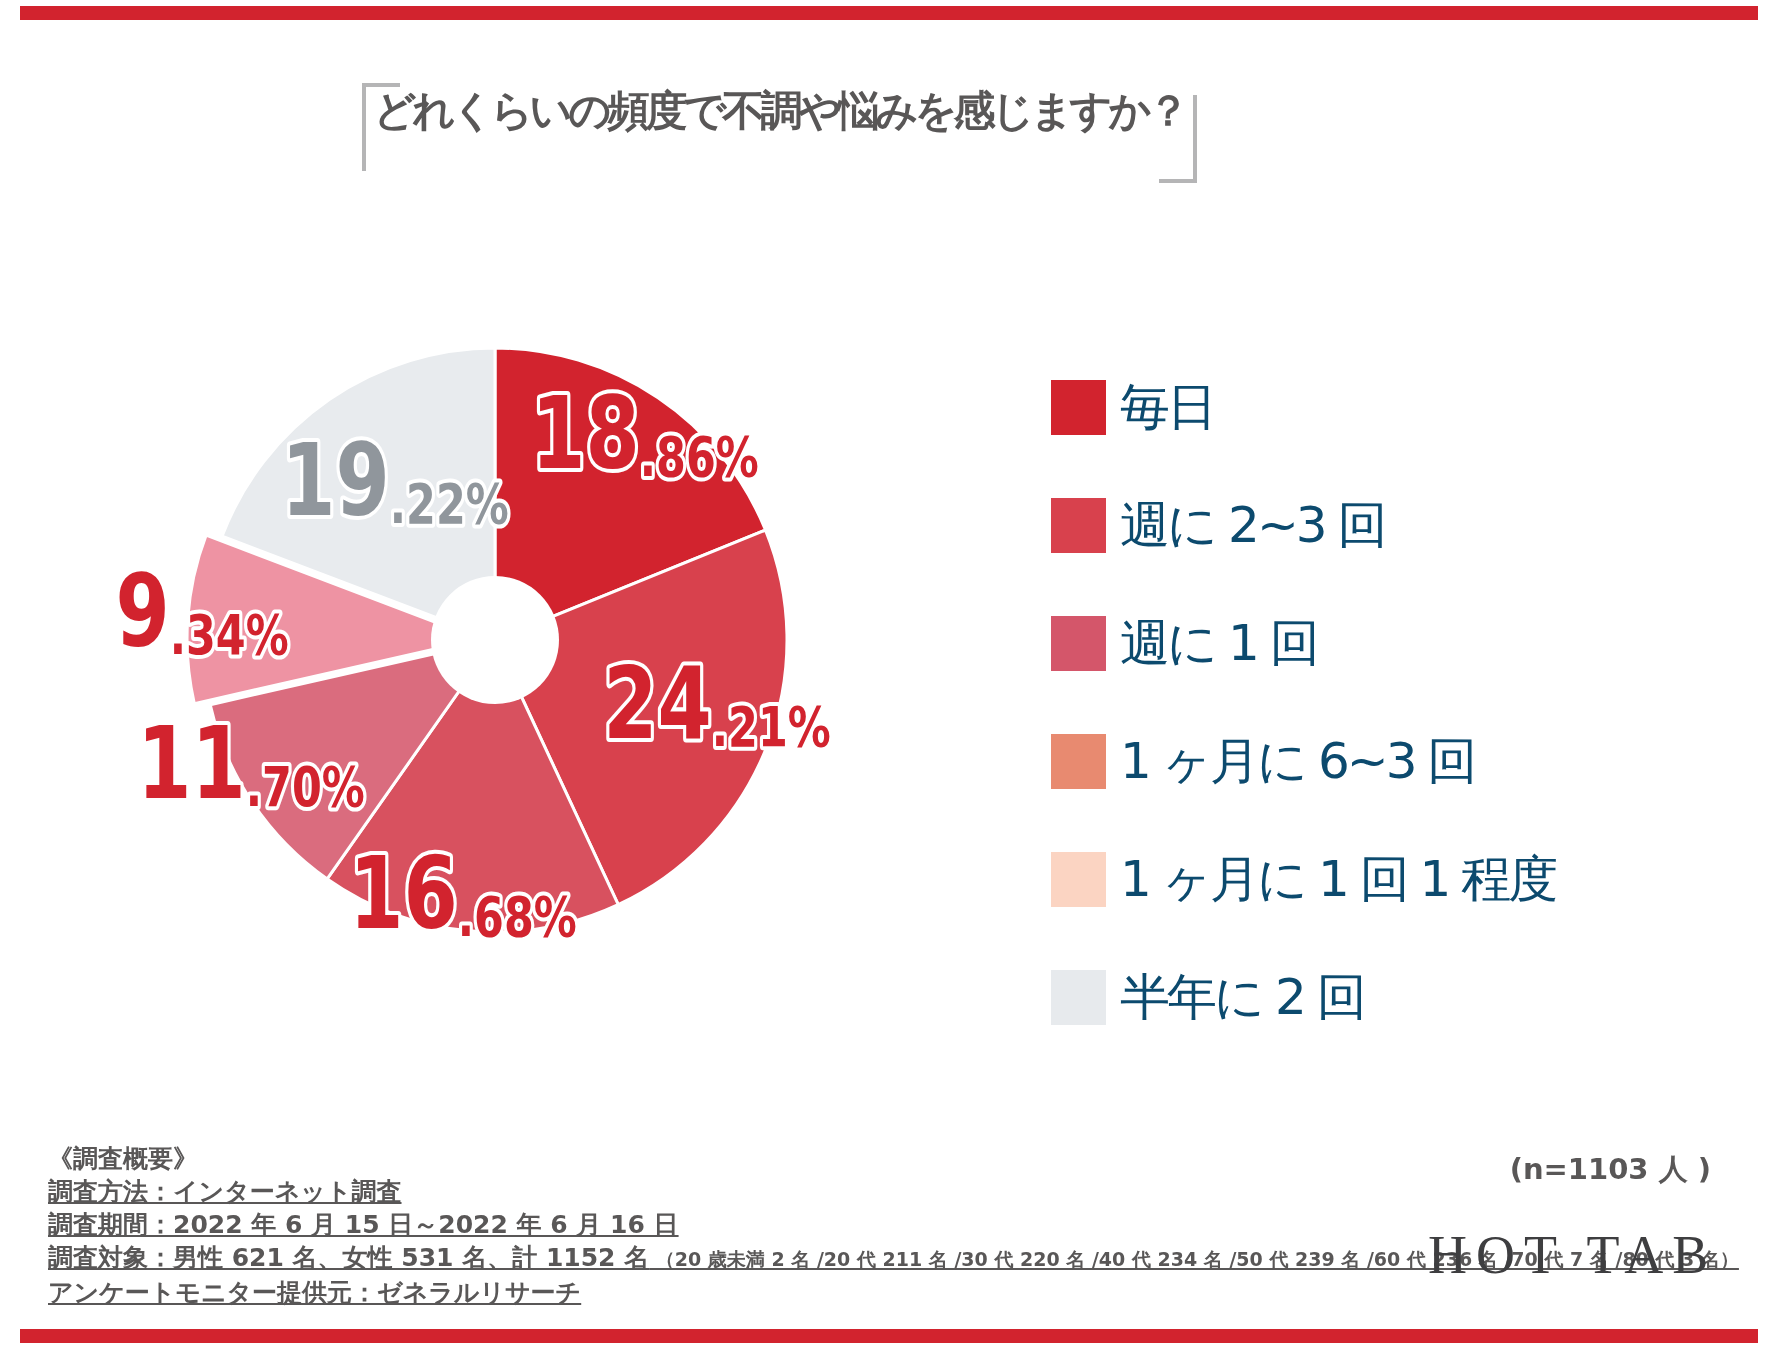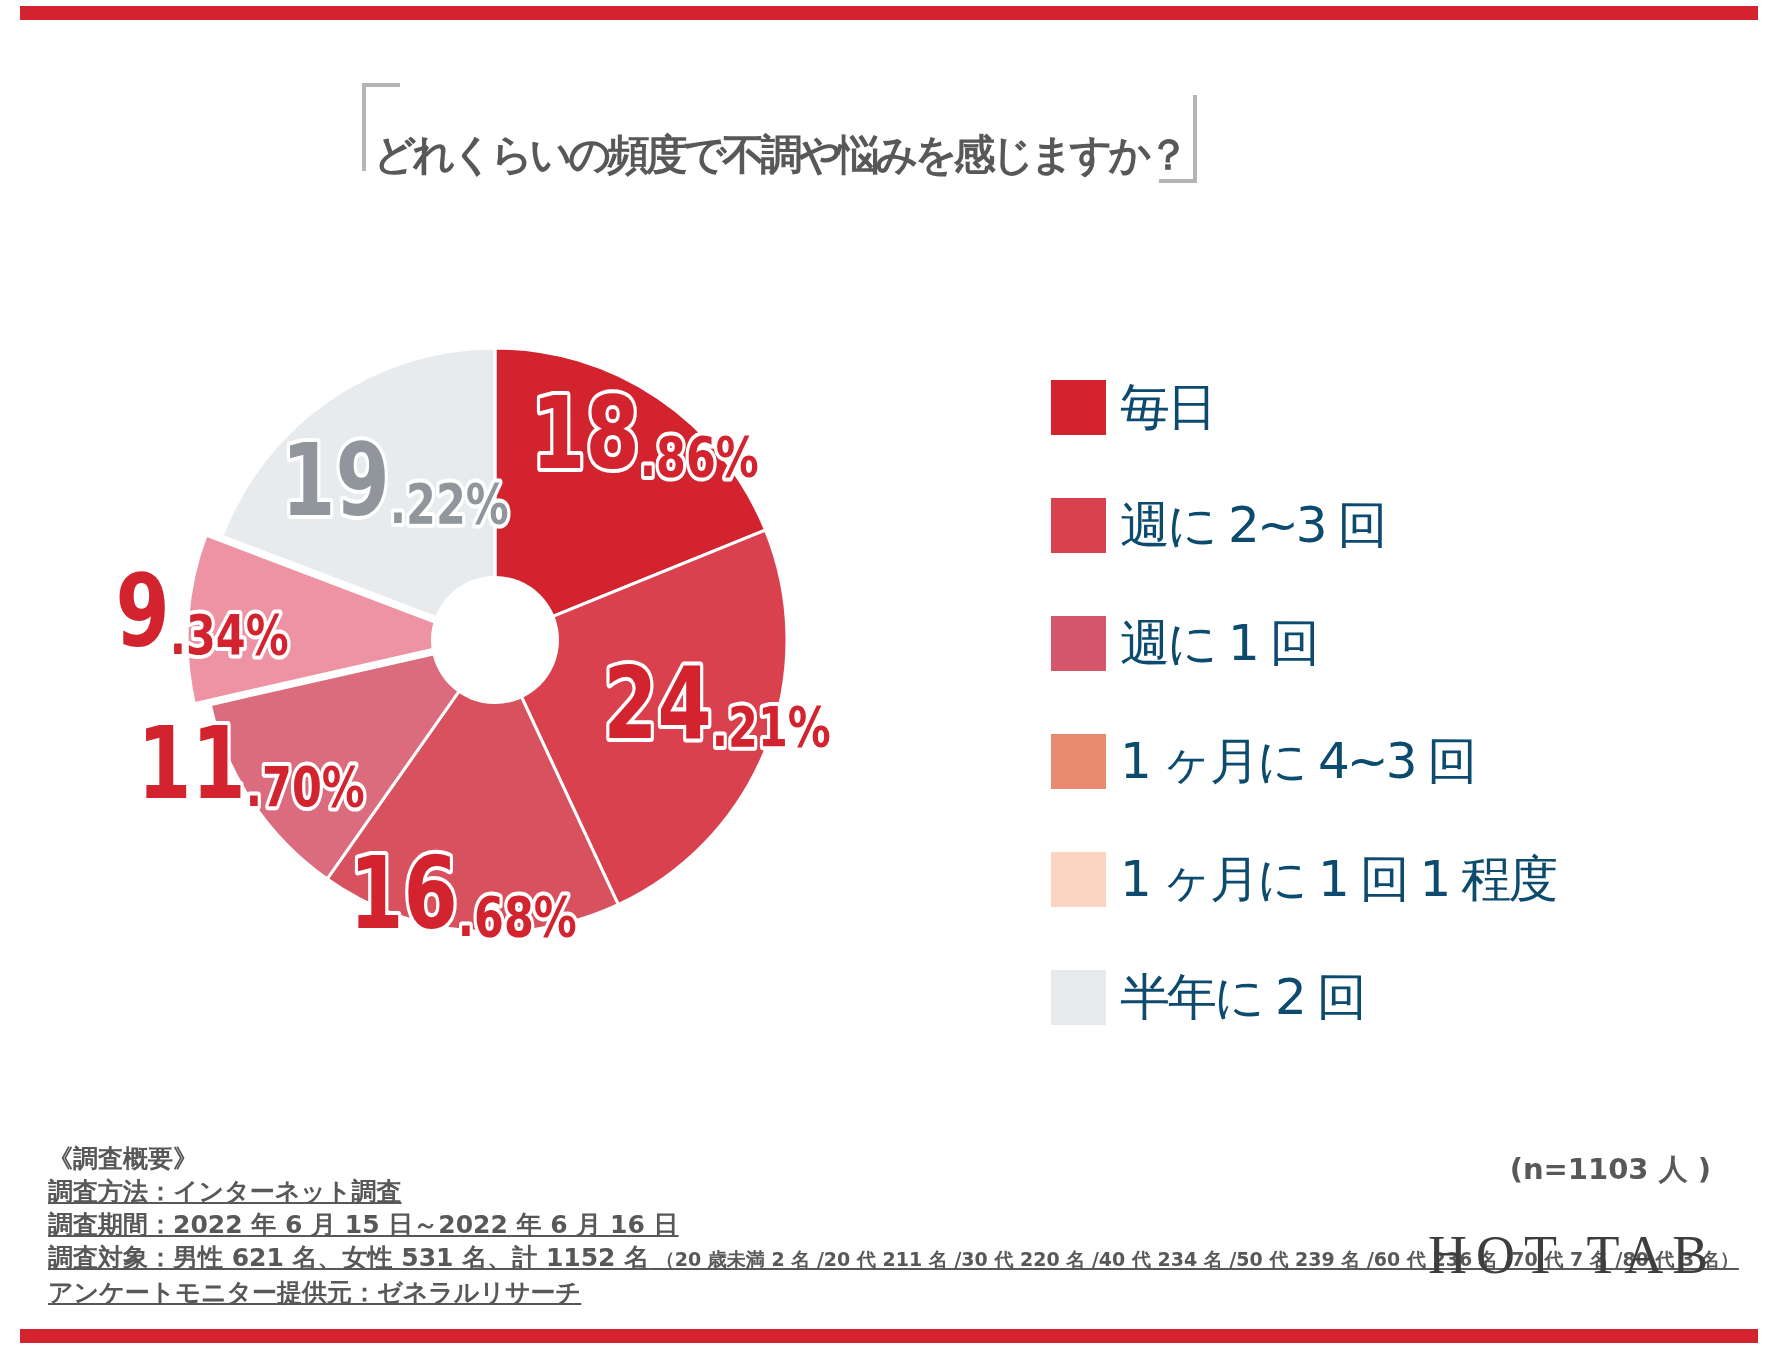--- a/index.html
+++ b/index.html
@@ -5,21 +5,21 @@
   html,body{margin:0;padding:0;background:#ffffff;}
   body{width:1778px;height:1350px;position:relative;overflow:hidden;
        font-family:"DejaVu Sans","Liberation Sans",sans-serif;}
   .page{position:absolute;inset:0;background:#fff;}
 
   .red-bar{position:absolute;left:20px;right:20px;height:14px;}
   .red-bar.top{top:6px;}
   .red-bar.bottom{bottom:7px;}
 
   .title-wrap{position:absolute;left:362px;top:83px;width:835px;height:100px;
-              display:flex;align-items:flex-end;justify-content:center;}
+              display:flex;align-items:flex-start;justify-content:center;}
   .title-wrap::before{content:"";position:absolute;left:0;top:0;width:34px;height:84px;
               border-left:4px solid #b5b5b6;border-top:4px solid #b5b5b6;}
   .title-wrap::after{content:"";position:absolute;right:0;bottom:0;width:34px;height:84px;
               border-right:4px solid #b5b5b6;border-bottom:4px solid #b5b5b6;}
   .title-text{font-size:42px;font-weight:bold;color:#595757;letter-spacing:-4px;white-space:nowrap;}
 
   #pie-svg{position:absolute;left:55px;top:310px;}
 
   .legend{position:absolute;left:1051px;top:380px;}
   .legend-item{display:flex;align-items:center;margin-bottom:63px;height:55px;}
@@ -83,21 +83,21 @@
       <div class="legend-item">
         <span class="swatch" style="background: rgb(216, 65, 77);"></span>
         <span class="legend-label">週に 2~3 回</span>
       </div>
       <div class="legend-item">
         <span class="swatch" style="background: rgb(212, 86, 106);"></span>
         <span class="legend-label">週に 1 回</span>
       </div>
       <div class="legend-item">
         <span class="swatch" style="background: rgb(232, 138, 112);"></span>
-        <span class="legend-label">1 ヶ月に 4~3 回</span>
+        <span class="legend-label">1 ヶ月に 6~3 回</span>
       </div>
       <div class="legend-item">
         <span class="swatch" style="background: rgb(251, 212, 194);"></span>
         <span class="legend-label">1 ヶ月に 1 回 1 程度</span>
       </div>
       <div class="legend-item">
         <span class="swatch" style="background: rgb(231, 234, 237);"></span>
         <span class="legend-label">半年に 2 回</span>
       </div>
     </div>

